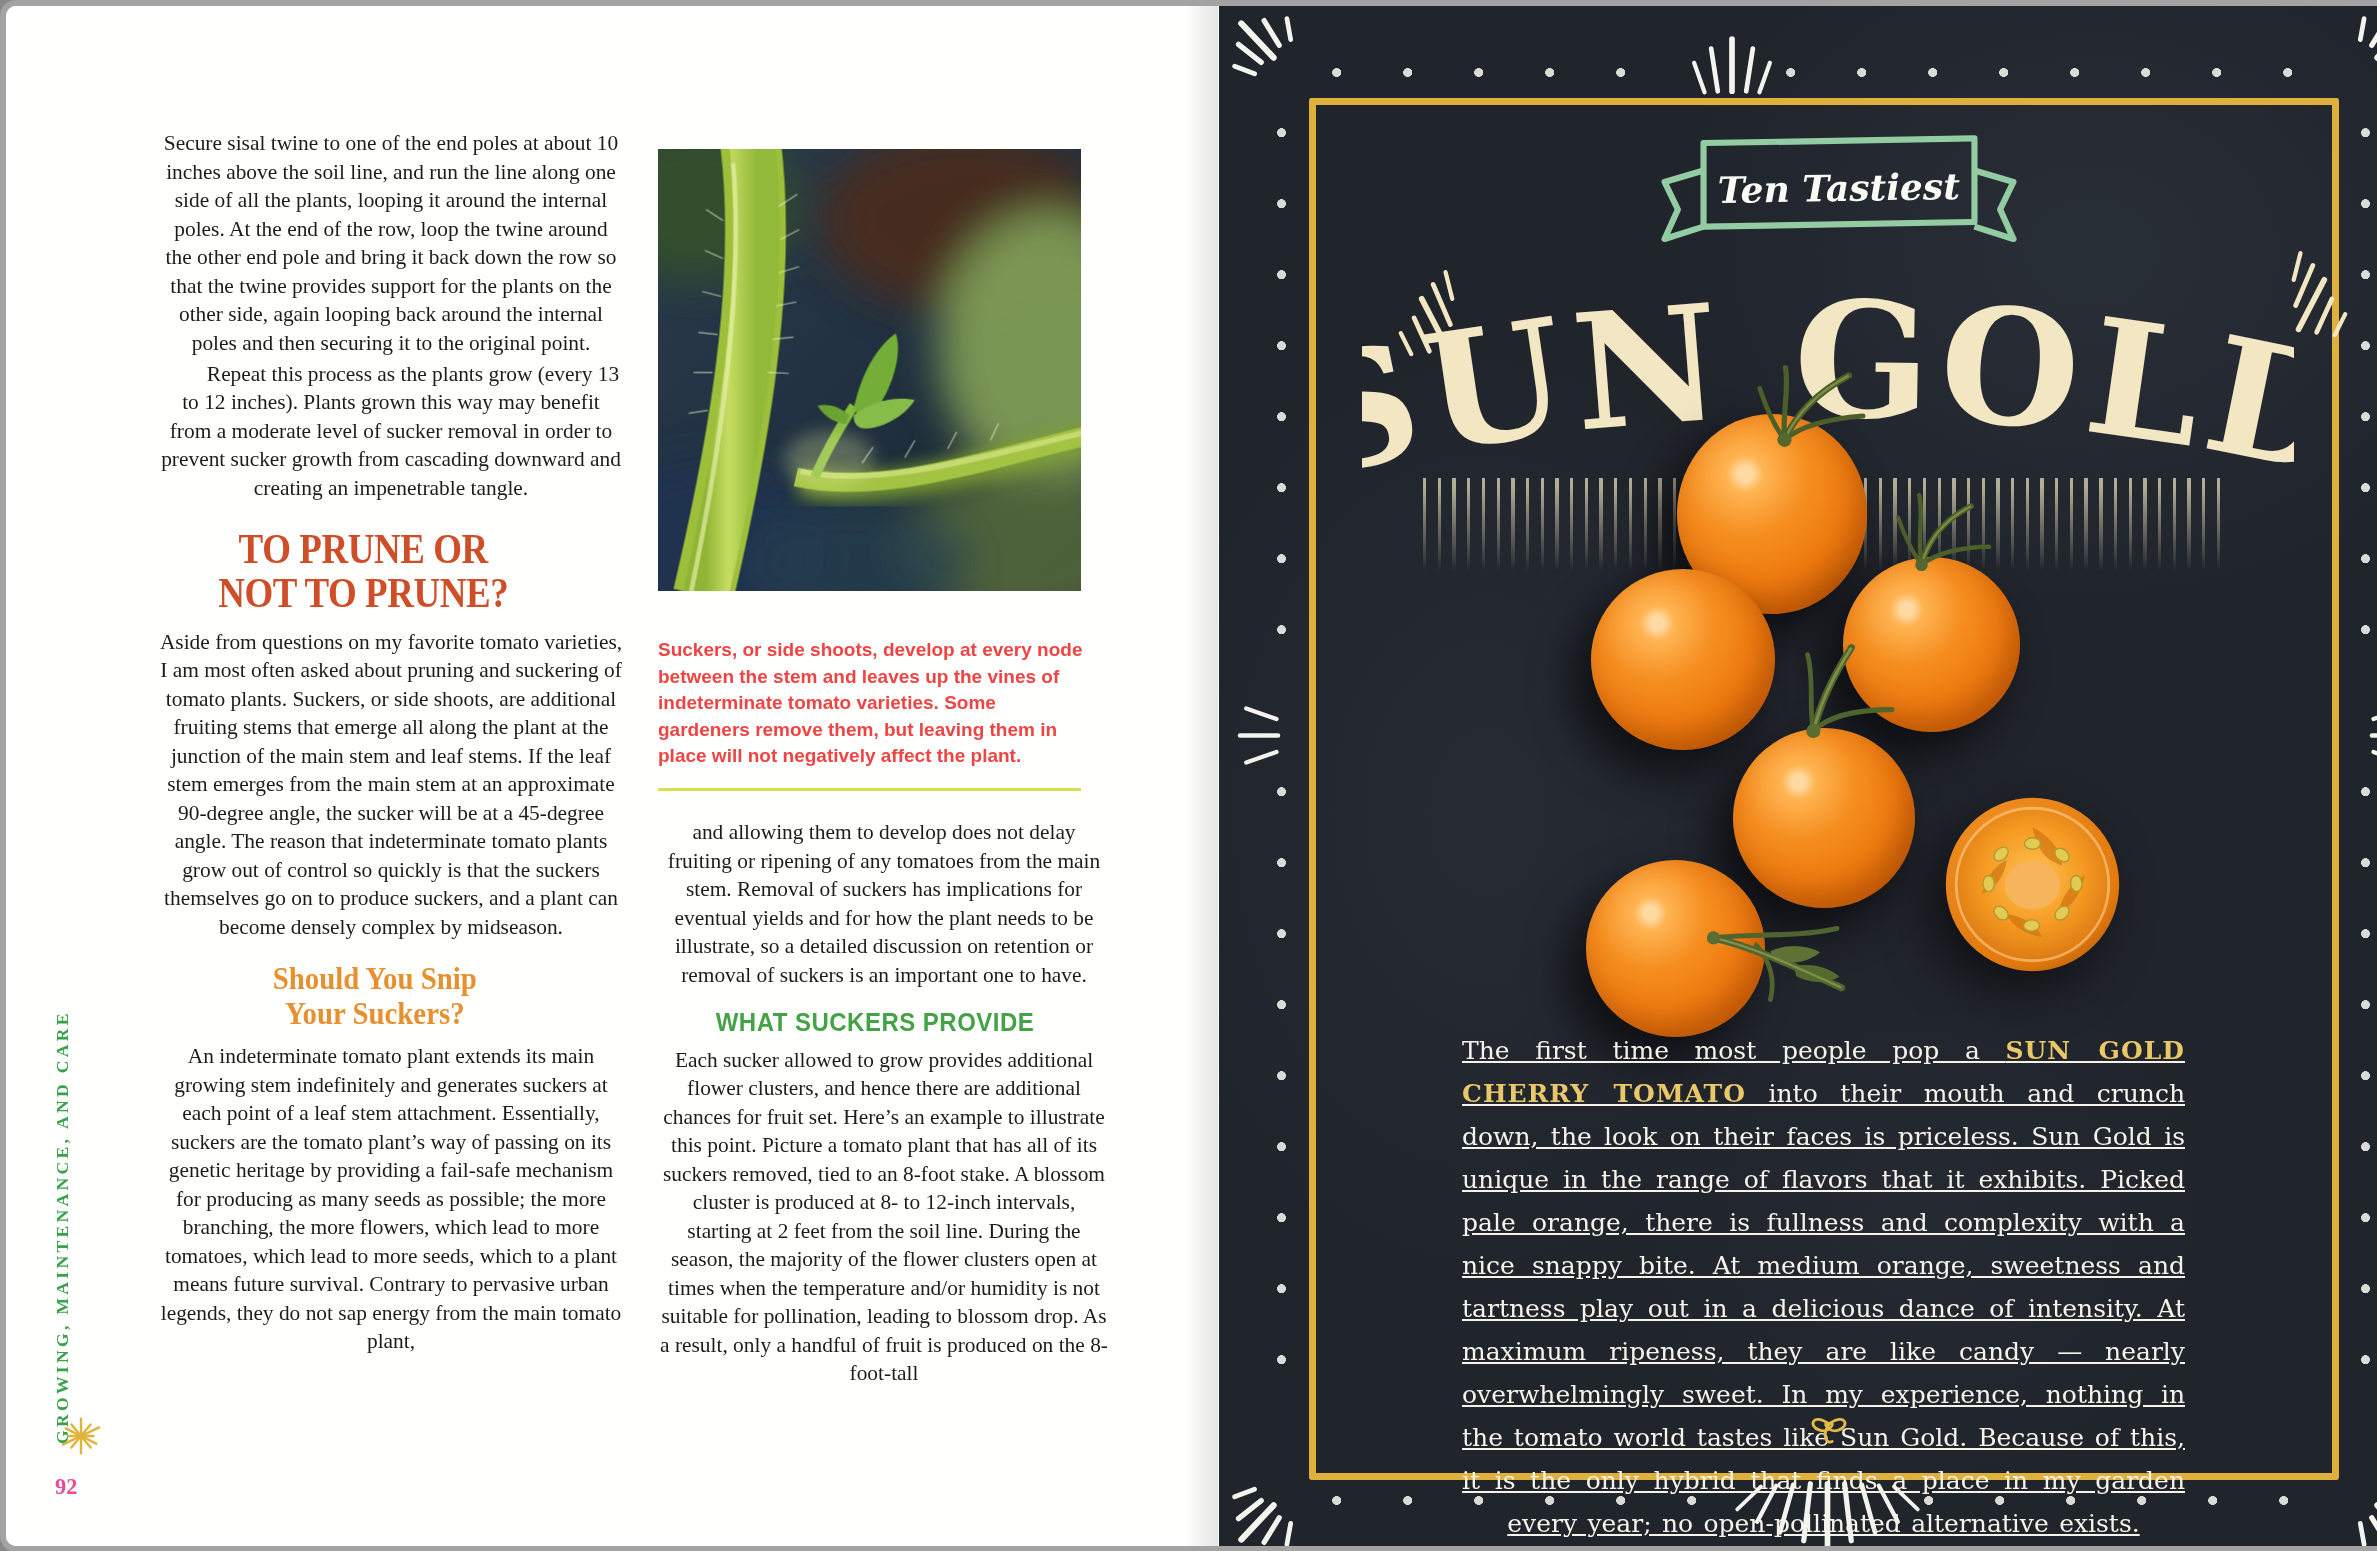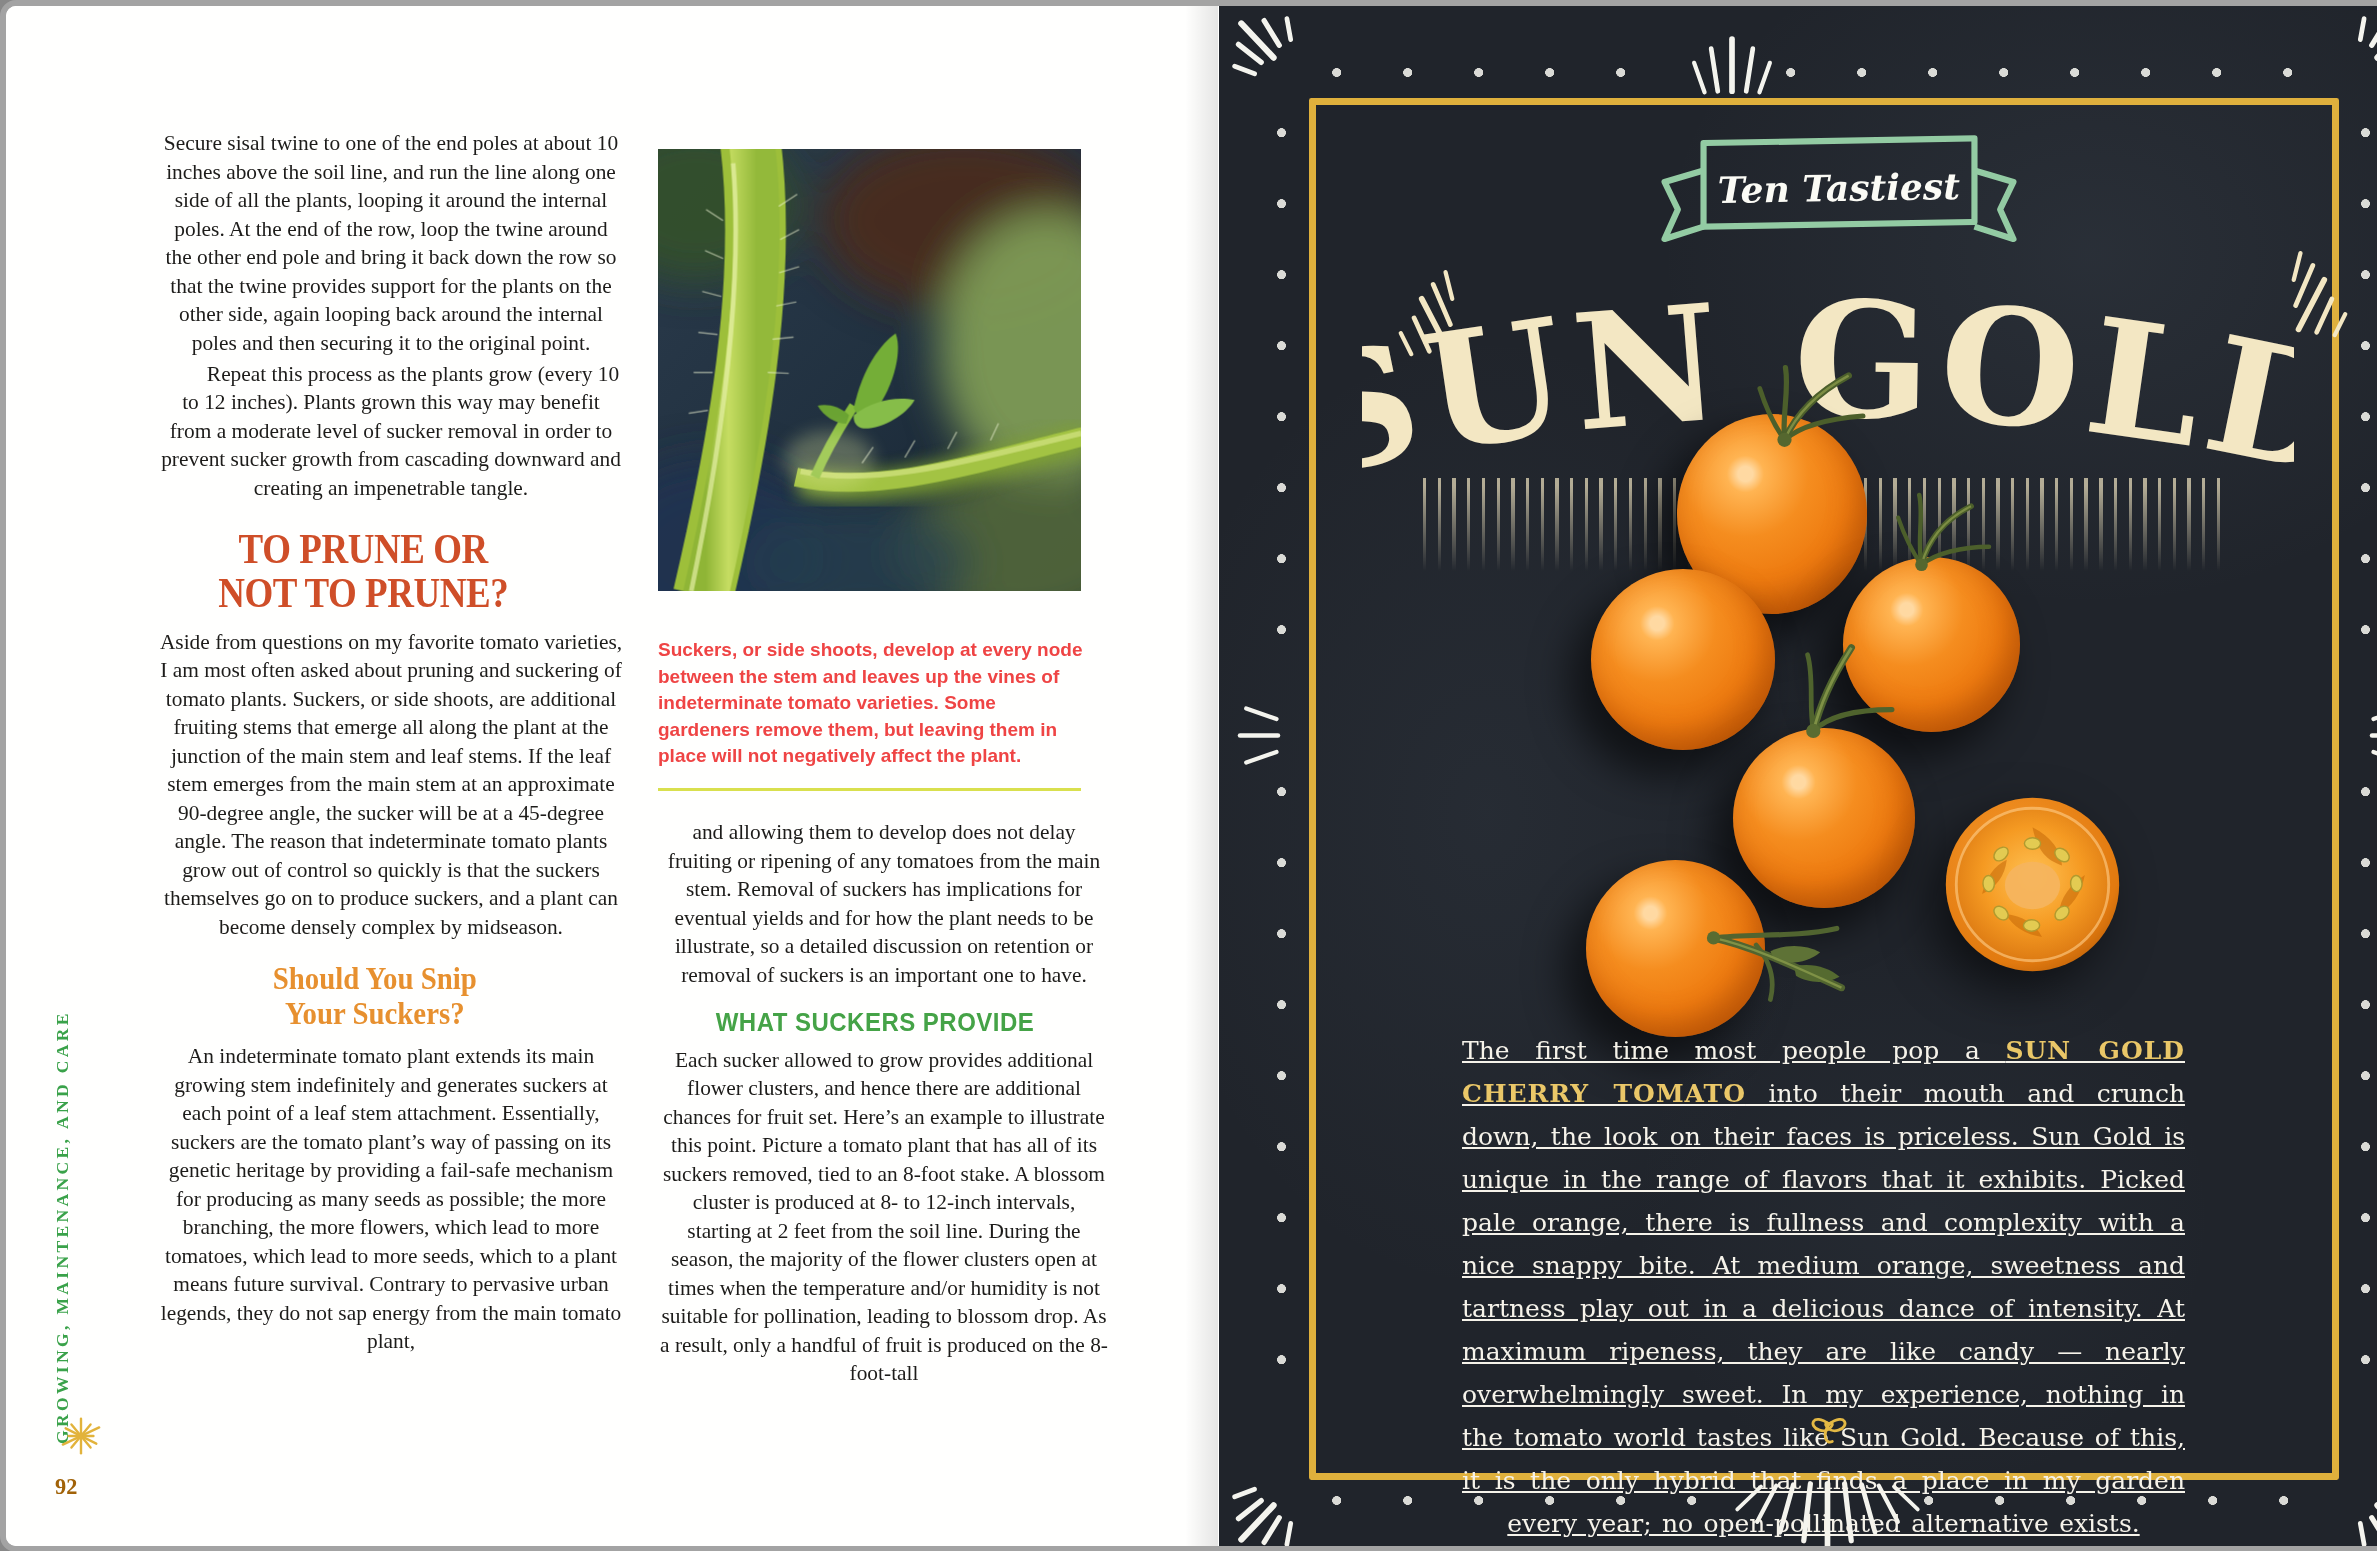--- a/index.html
+++ b/index.html
@@ -22,21 +22,21 @@
          transform:scaleX(.96);transform-origin:0 50%;letter-spacing:0.5px;margin:19px 0 9.5px 0;}
   .photo-col{position:absolute;left:652px;top:143px;width:452px;}
   .stem-photo{width:423px;height:442px;display:block;}
   .caption{margin-top:46px;width:428px;font:700 19px/1.40 "Liberation Sans",sans-serif;color:#ef4444;}
   .divider{margin-top:18px;width:423px;height:3.3px;background:#d9e04e;}
   .col2-copy{margin-top:27px;width:452px;}
   .sidebar-vert{position:absolute;left:48px;top:1058px;height:380px;
         writing-mode:vertical-rl;transform:rotate(180deg);
         font:700 17.6px/1 "Liberation Serif",serif;letter-spacing:3.3px;color:#3aa24a;white-space:nowrap;}
   .star{position:absolute;left:53px;top:1408px;width:44px;height:44px;}
-  .page-num{position:absolute;left:49px;top:1470px;font:700 22.3px/1 "Liberation Serif",serif;color:#a16207;}
+  .page-num{position:absolute;left:49px;top:1470px;font:700 22.3px/1 "Liberation Serif",serif;color:#ec4899;}
   
   .right-page{position:absolute;left:1213px;top:0;width:1213px;height:1552px;
      background:
        radial-gradient(55% 35% at 72% 16%, rgba(125,145,165,.10), transparent 65%),
        radial-gradient(45% 50% at 22% 52%, rgba(115,135,155,.08), transparent 62%),
        radial-gradient(40% 30% at 58% 78%, rgba(105,125,145,.07), transparent 60%),
        #20242b;}
   .chalk-border{position:absolute;left:90px;top:92px;width:1030px;height:1382px;
        box-sizing:border-box;border:7.1px solid #e7b63d;border-radius:2.4px;opacity:.96;}
   .dots-h{position:absolute;height:11.4px;
@@ -81,21 +81,21 @@
         <line x1="20" y1="46" x2="72" y2="46"></line>
         <line x1="26" y1="22" x2="66" y2="70"></line>
         <line x1="66" y1="22" x2="26" y2="70"></line>
       </g>
     </svg>
 
     <div class="page-num">92</div>
 
     <div class="col1 body-copy">
       <p>Secure sisal twine to one of the end poles at about 10 inches above the soil line, and run the line along one side of all the plants, looping it around the internal poles. At the end of the row, loop the twine around the other end pole and bring it back down the row so that the twine provides support for the plants on the other side, again looping back around the internal poles and then securing it to the original point.</p>
-      <p class="indented">Repeat this process as the plants grow (every 10 to 12 inches). Plants grown this way may benefit from a moderate level of sucker removal in order to prevent sucker growth from cascading downward and creating an impenetrable tangle.</p>
+      <p class="indented">Repeat this process as the plants grow (every 13 to 12 inches). Plants grown this way may benefit from a moderate level of sucker removal in order to prevent sucker growth from cascading downward and creating an impenetrable tangle.</p>
       <div class="h-red">
         <span>TO PRUNE OR</span><br>
         <span>NOT TO PRUNE?</span>
       </div>
       <p>Aside from questions on my favorite tomato varieties, I am most often asked about pruning and suckering of tomato plants. Suckers, or side shoots, are additional fruiting stems that emerge all along the plant at the junction of the main stem and leaf stems. If the leaf stem emerges from the main stem at an approximate 90-degree angle, the sucker will be at a 45-degree angle. The reason that indeterminate tomato plants grow out of control so quickly is that the suckers themselves go on to produce suckers, and a plant can become densely complex by midseason.</p>
       <div class="h-orange">
         <span>Should You Snip</span><br>
         <span>Your Suckers?</span>
       </div>
       <p>An indeterminate tomato plant extends its main growing stem indefinitely and generates suckers at each point of a leaf stem attachment. Essentially, suckers are the tomato plant’s way of passing on its genetic heritage by providing a fail-safe mechanism for producing as many seeds as possible; the more branching, the more flowers, which lead to more tomatoes, which lead to more seeds, which to a plant means future survival. Contrary to pervasive urban legends, they do not sap energy from the main tomato plant,</p>

